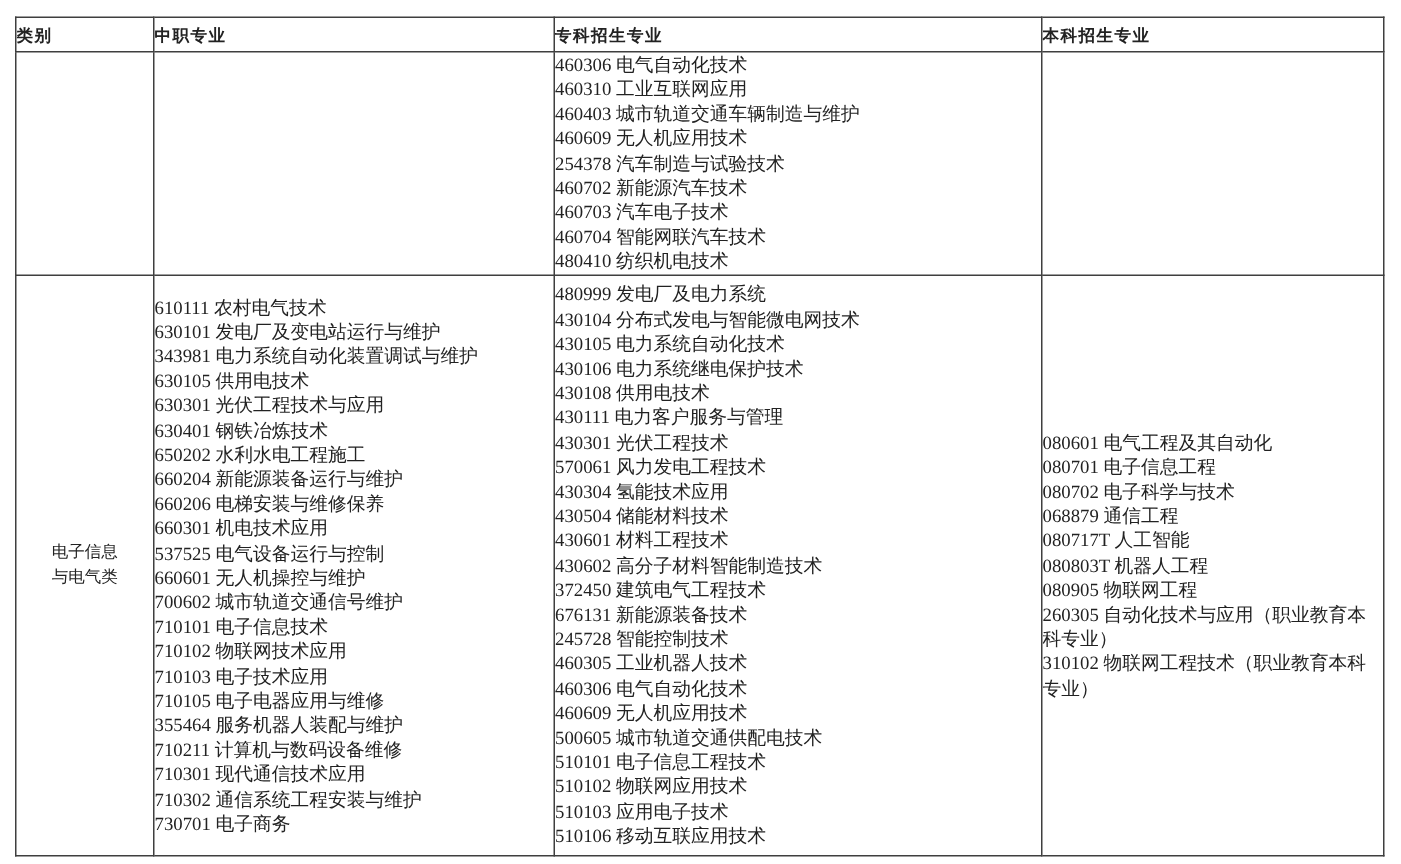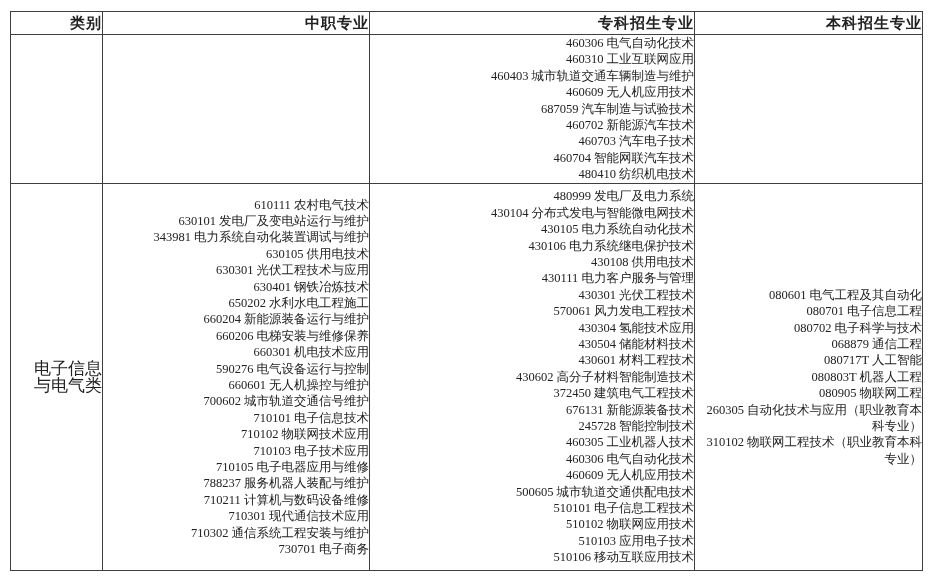--- a/index.html
+++ b/index.html
@@ -23,45 +23,44 @@
   table.majors {
     border-collapse: collapse;
     table-layout: fixed;
     width: 912px;
   }
   table.majors th,
   table.majors td {
     border: 1px solid #3f3f3f;
     padding: 0;
     overflow: hidden;
-    text-align: right;
   }
   table.majors thead th {
     height: 22px;
-    font-size: 15px;
+    font-size: 11px;
     font-weight: bold;
-    text-align: right;
+    text-align: left;
     vertical-align: middle;
     letter-spacing: 1px;
   }
   tr.row-1 > td { height: 148px; }
   tr.row-2 > td { height: 386px; }
 
   td.list-cell {
     vertical-align: middle;
     font-size: 12.5px;
     line-height: 16.4px;
     text-align: left;
   }
   td.flush { padding-left: 1px; padding-top: 1px; vertical-align: top; }
   td.pad   { padding-left: 7px; padding-right: 3px; }
   td.cat-cell {
     text-align: center;
     vertical-align: middle;
-    font-size: 17px;
+    font-size: 11px;
     line-height: 17px;
   }
   
   tr.row-2 > td.sep-none { border-top-color: #ececec; }
   tr.row-2 > td.sep-faint { border-top-color: #c9c9c9; margin-left: 20px; }
   .line { white-space: normal; }
 </style>
 </head>
 <body>
 
@@ -83,21 +82,21 @@
     </thead>
     <tbody>
       <tr class="row-1">
         <td class="cat-cell"></td>
         <td class="list-cell pad"></td>
         <td class="list-cell flush">
             <div class="line">460306 电气自动化技术</div>
             <div class="line">460310 工业互联网应用</div>
             <div class="line">460403 城市轨道交通车辆制造与维护</div>
             <div class="line">460609 无人机应用技术</div>
-            <div class="line">687059 汽车制造与试验技术</div>
+            <div class="line">254378 汽车制造与试验技术</div>
             <div class="line">460702 新能源汽车技术</div>
             <div class="line">460703 汽车电子技术</div>
             <div class="line">460704 智能网联汽车技术</div>
             <div class="line">480410 纺织机电技术</div>
           </td>
         <td class="list-cell pad"></td>
       </tr>
       <tr class="row-2">
         <td class="cat-cell">
             <div class="line">电子信息</div>
@@ -107,28 +106,28 @@
             <div class="line">610111 农村电气技术</div>
             <div class="line">630101 发电厂及变电站运行与维护</div>
             <div class="line">343981 电力系统自动化装置调试与维护</div>
             <div class="line">630105 供用电技术</div>
             <div class="line">630301 光伏工程技术与应用</div>
             <div class="line">630401 钢铁冶炼技术</div>
             <div class="line">650202 水利水电工程施工</div>
             <div class="line">660204 新能源装备运行与维护</div>
             <div class="line">660206 电梯安装与维修保养</div>
             <div class="line">660301 机电技术应用</div>
-            <div class="line">590276 电气设备运行与控制</div>
+            <div class="line">537525 电气设备运行与控制</div>
             <div class="line">660601 无人机操控与维护</div>
             <div class="line">700602 城市轨道交通信号维护</div>
             <div class="line">710101 电子信息技术</div>
             <div class="line">710102 物联网技术应用</div>
             <div class="line">710103 电子技术应用</div>
             <div class="line">710105 电子电器应用与维修</div>
-            <div class="line">788237 服务机器人装配与维护</div>
+            <div class="line">355464 服务机器人装配与维护</div>
             <div class="line">710211 计算机与数码设备维修</div>
             <div class="line">710301 现代通信技术应用</div>
             <div class="line">710302 通信系统工程安装与维护</div>
             <div class="line">730701 电子商务</div>
           </td>
         <td class="list-cell pad sep-none">
             <div class="line">480999 发电厂及电力系统</div>
             <div class="line">430104 分布式发电与智能微电网技术</div>
             <div class="line">430105 电力系统自动化技术</div>
             <div class="line">430106 电力系统继电保护技术</div>

